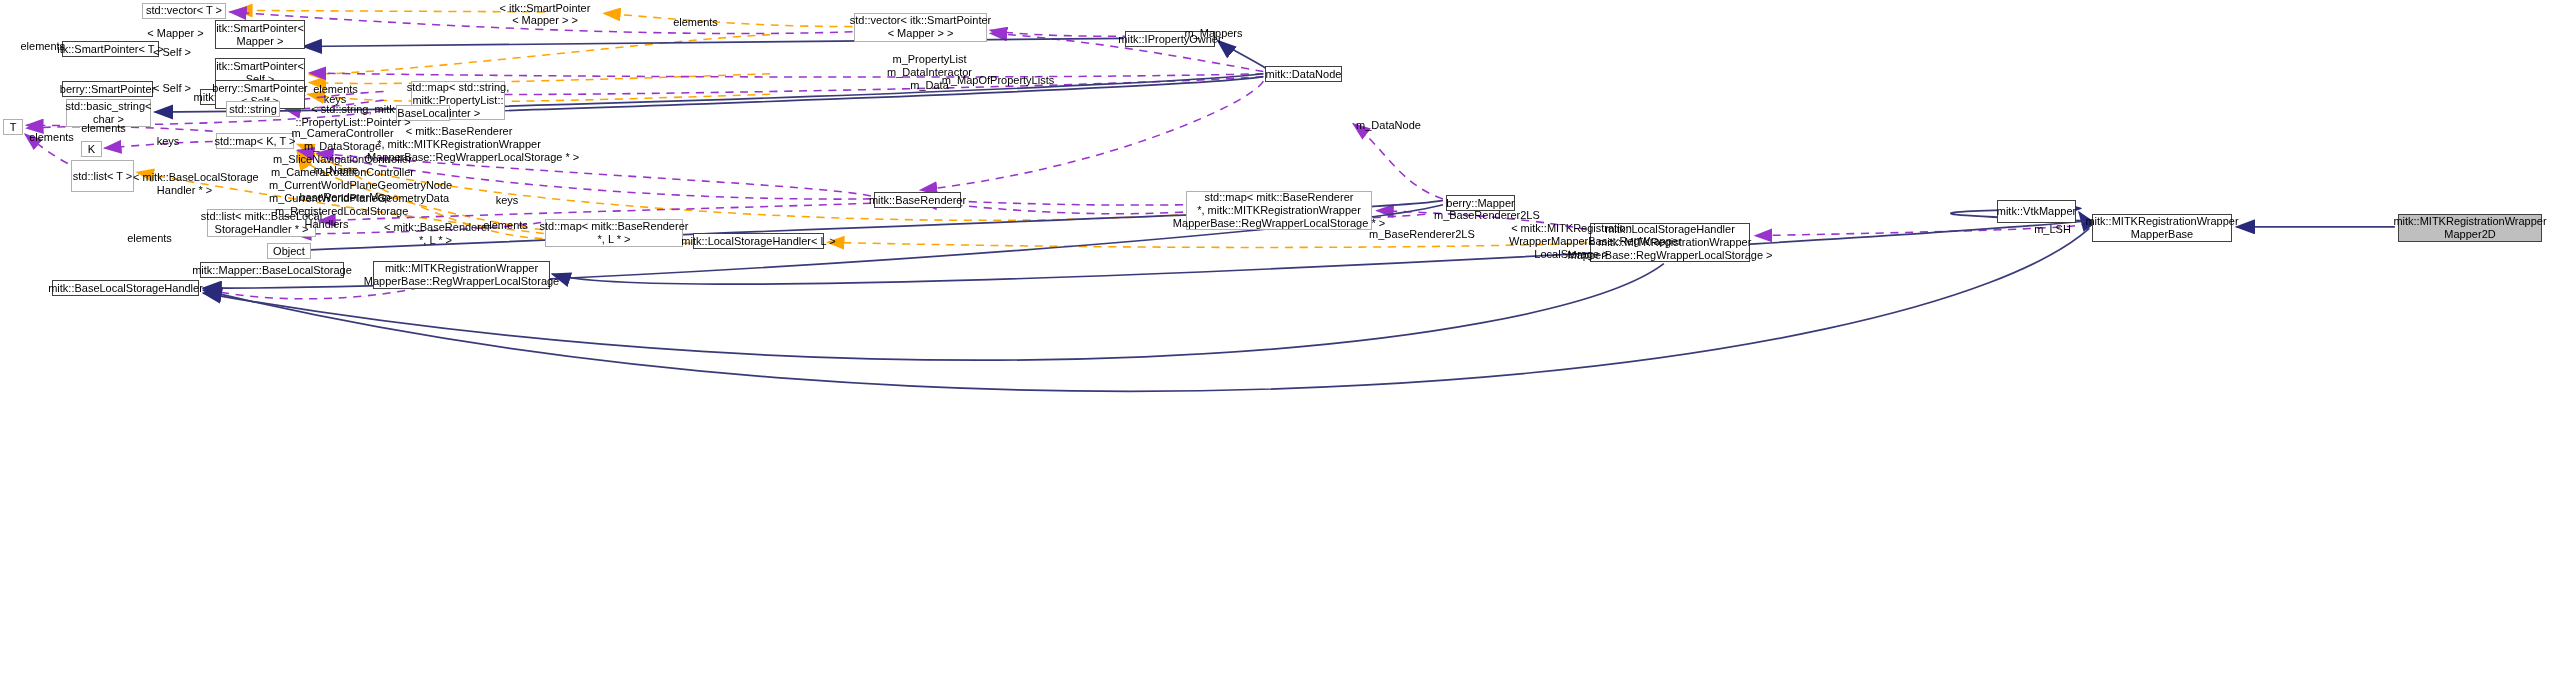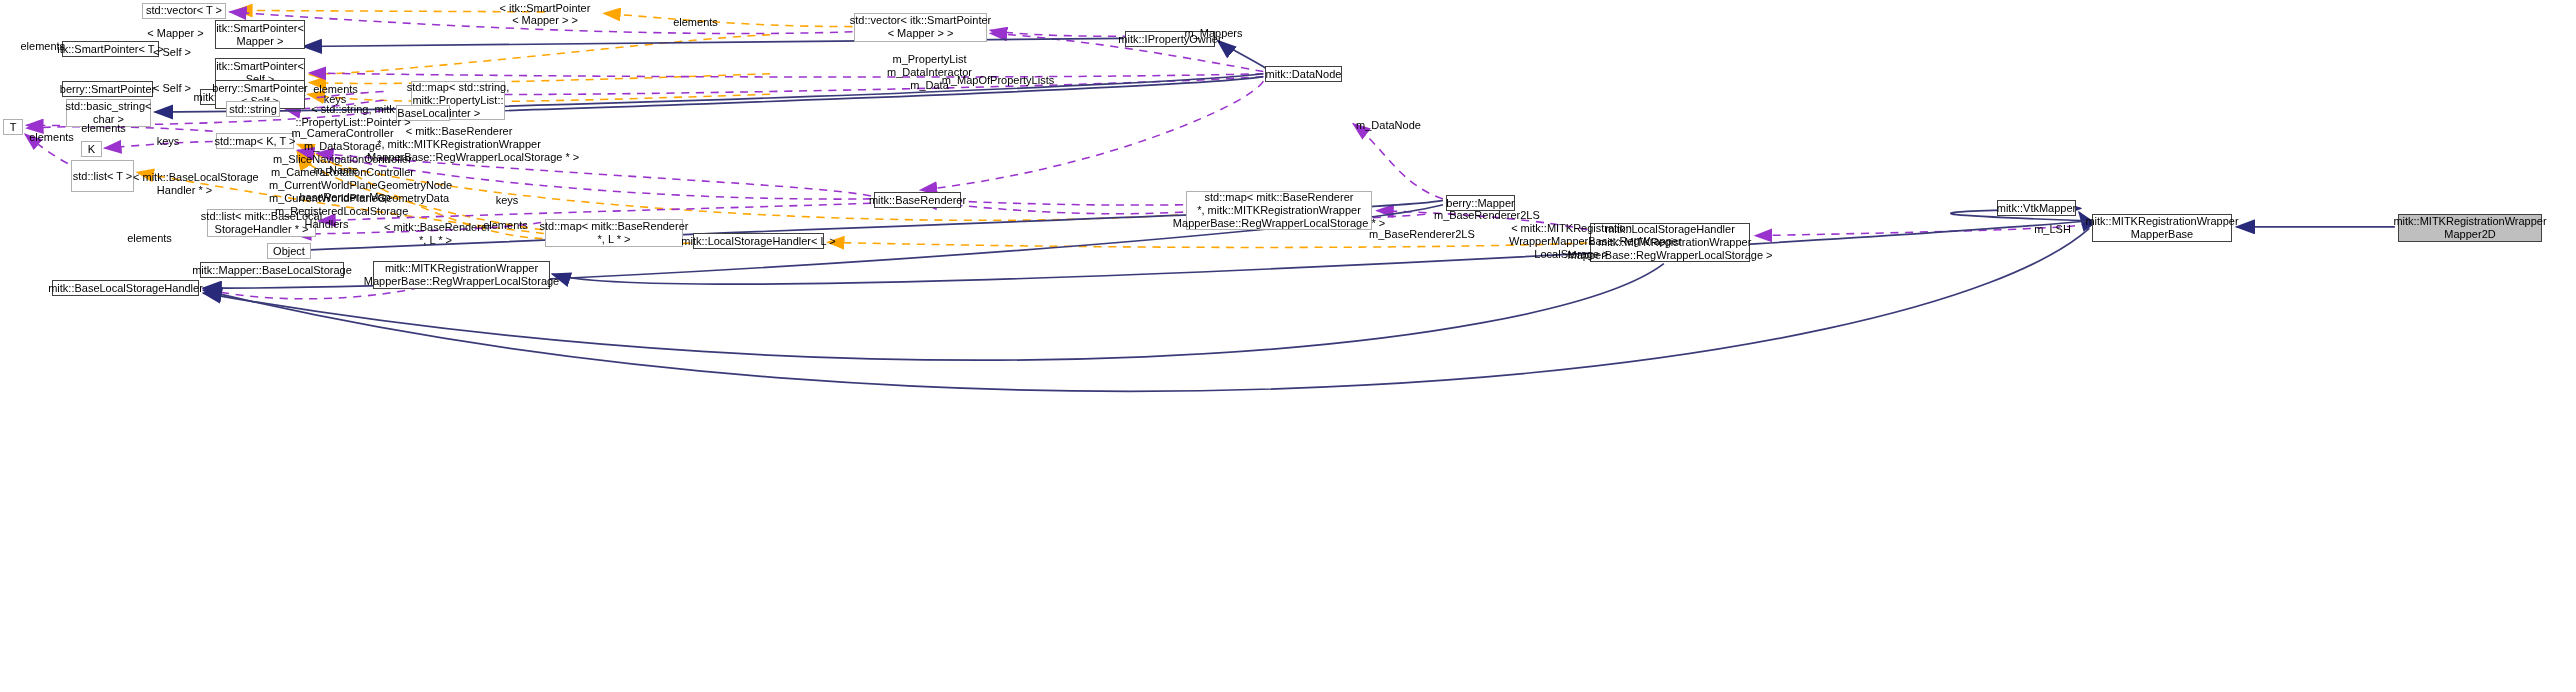--- a/index.html
+++ b/index.html
@@ -138,21 +138,21 @@
   <div class="node n-light" style="left:396px;top:105px;width:54px;height:16px;">BaseLocal</div>
   <div class="node n-light" style="left:2.9px;top:119px;width:20.6px;height:16px;">T</div>
   <div class="node n-light" style="left:216px;top:133px;width:78px;height:16px;">std::map&lt; K, T &gt;</div>
   <div class="node n-light" style="left:81px;top:141px;width:20.6px;height:16px;">K</div>
   <div class="node n-light" style="left:71px;top:160px;width:63px;height:32px;">std::list&lt; T &gt;</div>
   <div class="node n-light" style="left:1186px;top:191px;width:186px;height:39px;">std::map&lt; mitk::BaseRenderer
 *, mitk::MITKRegistrationWrapper
 MapperBase::RegWrapperLocalStorage * &gt;</div>
   <div class="node n-solid" style="left:874px;top:192px;width:87px;height:16px;">mitk::BaseRenderer</div>
   <div class="node n-solid" style="left:1446px;top:195px;width:69px;height:16px;">berry::Mapper</div>
-  <div class="node n-solid" style="left:1997px;top:200px;width:79px;height:16px;">mitk::VtkMapper</div>
+  <div class="node n-solid" style="left:1997px;top:200px;width:79px;height:23px;">mitk::VtkMapper</div>
   <div class="node n-light" style="left:207px;top:209px;width:109px;height:28px;">std::list&lt; mitk::BaseLocal
 StorageHandler * &gt;</div>
   <div class="node n-light" style="left:545px;top:219px;width:138px;height:28px;">std::map&lt; mitk::BaseRenderer
 *, L * &gt;</div>
   <div class="node n-solid" style="left:2092px;top:214px;width:140px;height:28px;">mitk::MITKRegistrationWrapper
 MapperBase</div>
   <div class="node n-filled" style="left:2398px;top:214px;width:144px;height:28px;">mitk::MITKRegistrationWrapper
 Mapper2D</div>
   <div class="node n-solid" style="left:693px;top:233px;width:131px;height:16px;">mitk::LocalStorageHandler&lt; L &gt;</div>
   <div class="node n-solid" style="left:1590px;top:223px;width:160px;height:39px;">mitk::LocalStorageHandler

